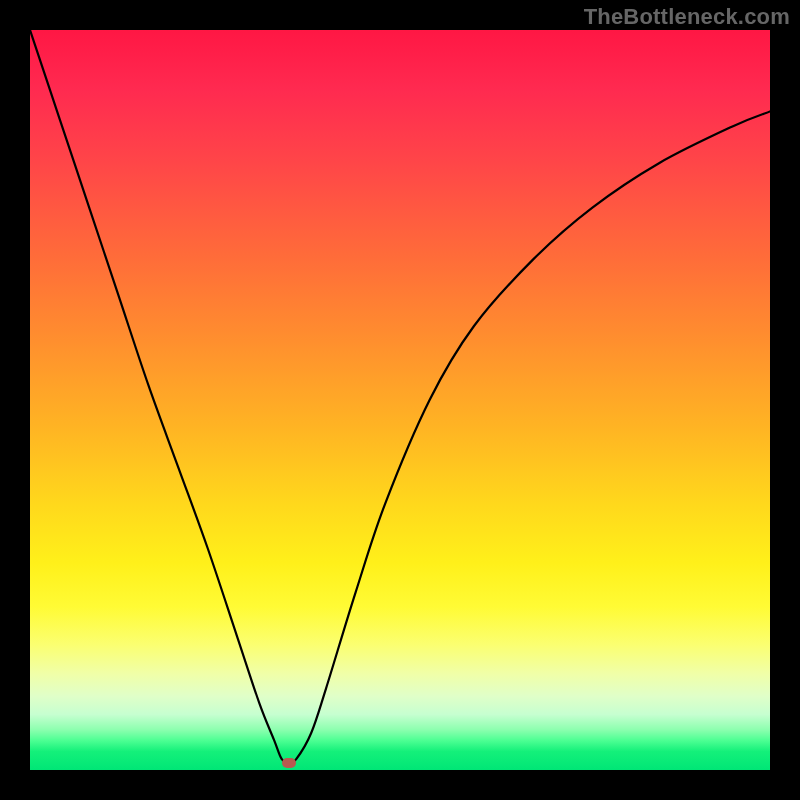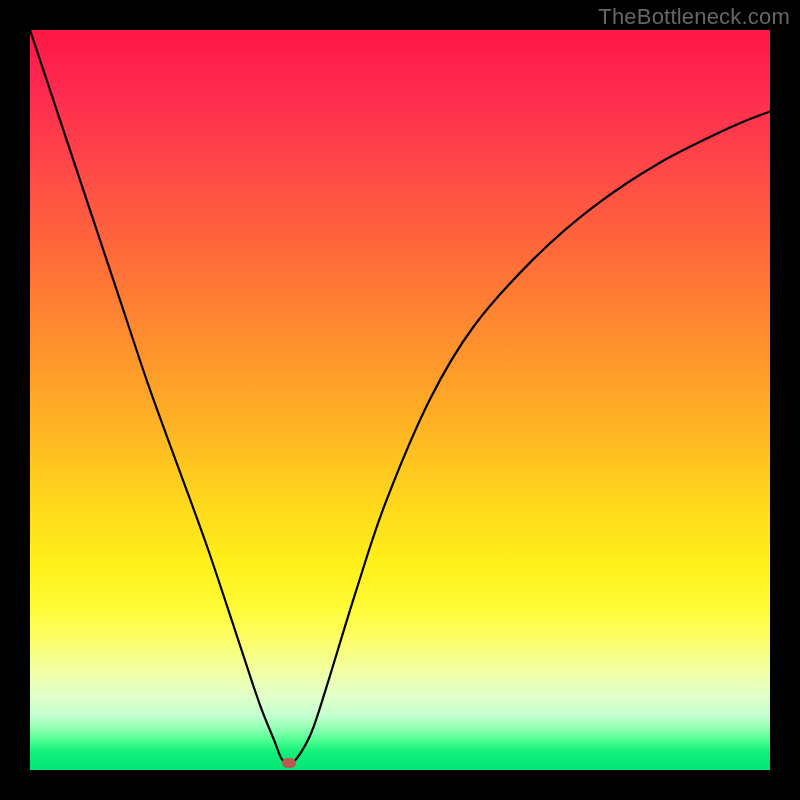--- a/index.html
+++ b/index.html
@@ -16,21 +16,21 @@
     width: 800px;
     height: 800px;
     background: #000;
   }
   .watermark {
     position: absolute;
     top: 4px;
     right: 10px;
     font-size: 22px;
     color: #666;
-    font-weight: 400;
+    font-weight: 700;
     letter-spacing: 0.2px;
     z-index: 10;
   }
   .plot-area {
     position: absolute;
     left: 30px;
     top: 30px;
     width: 740px;
     height: 740px;
     overflow: hidden;

